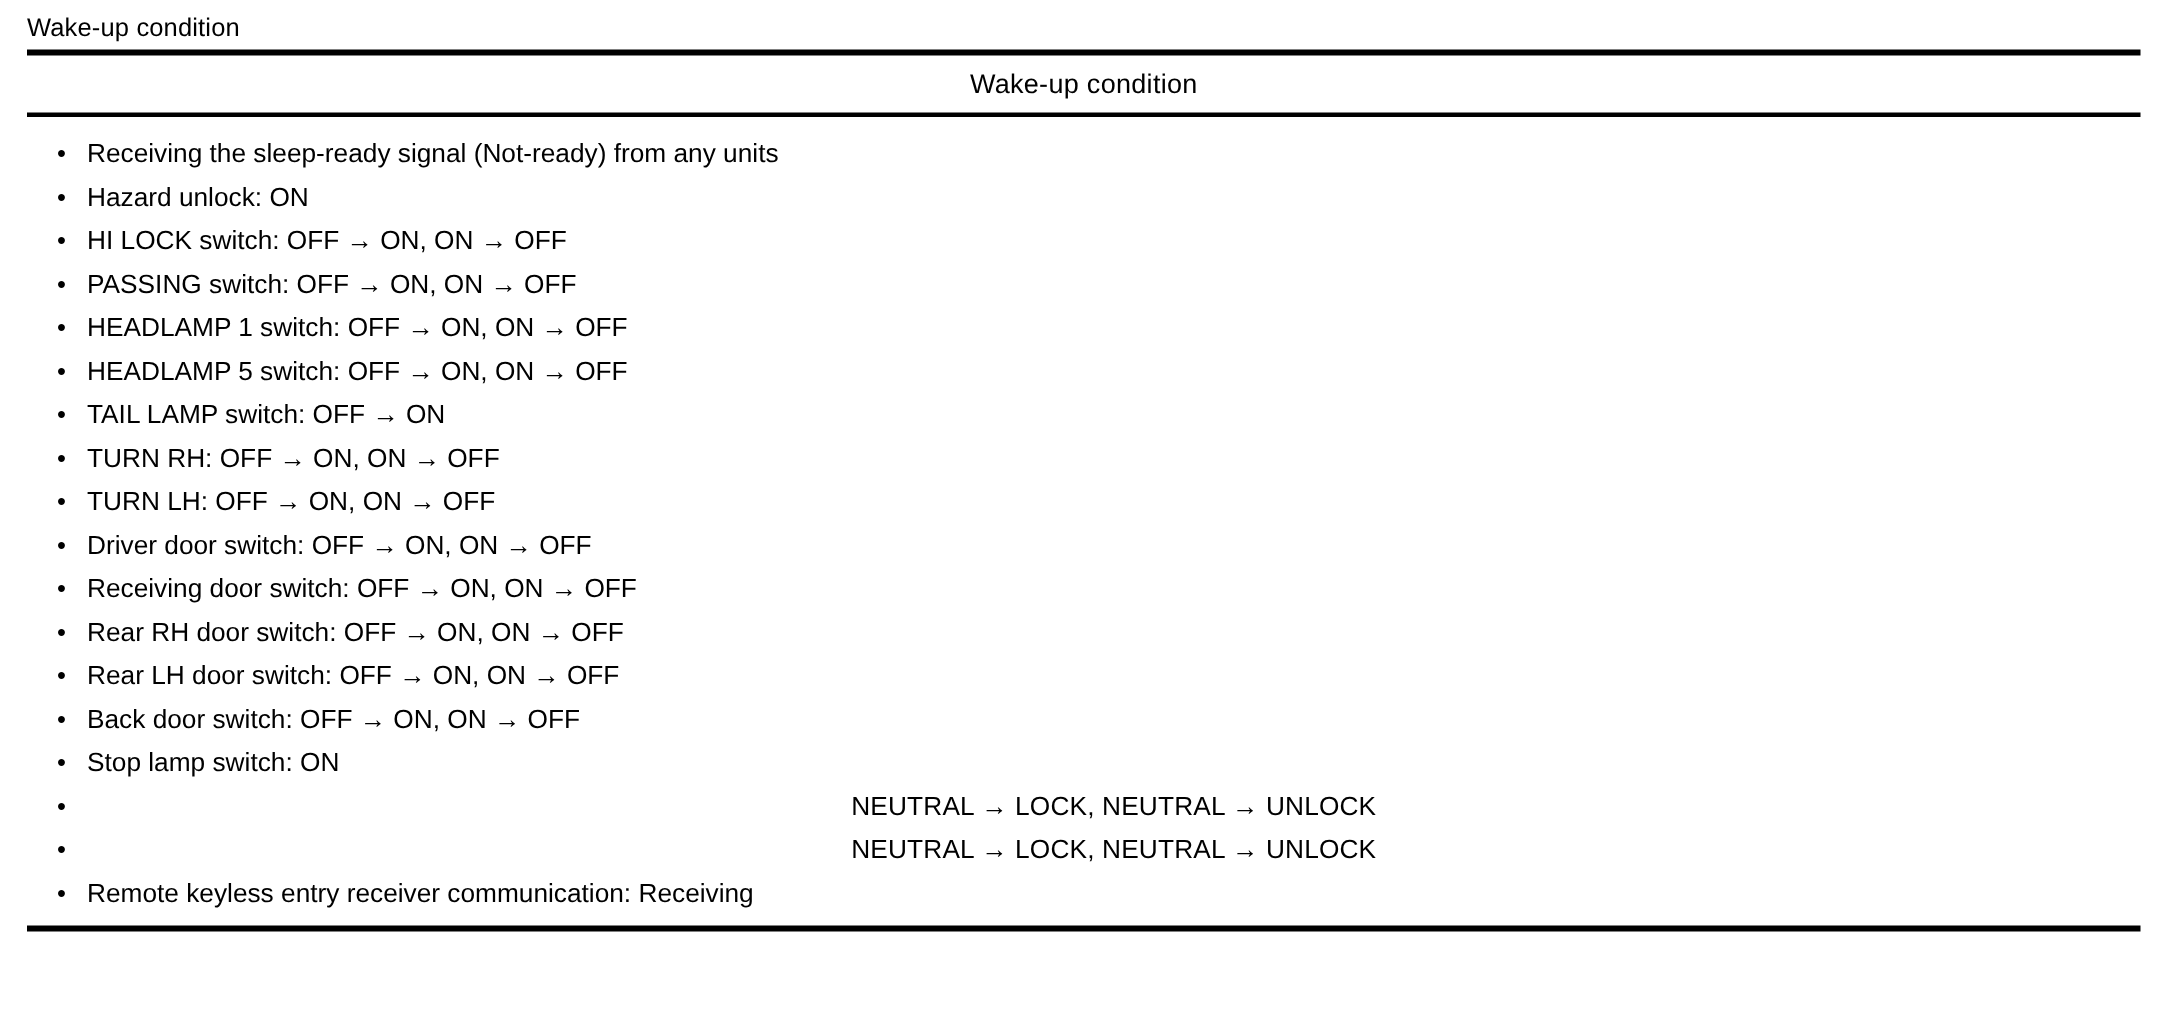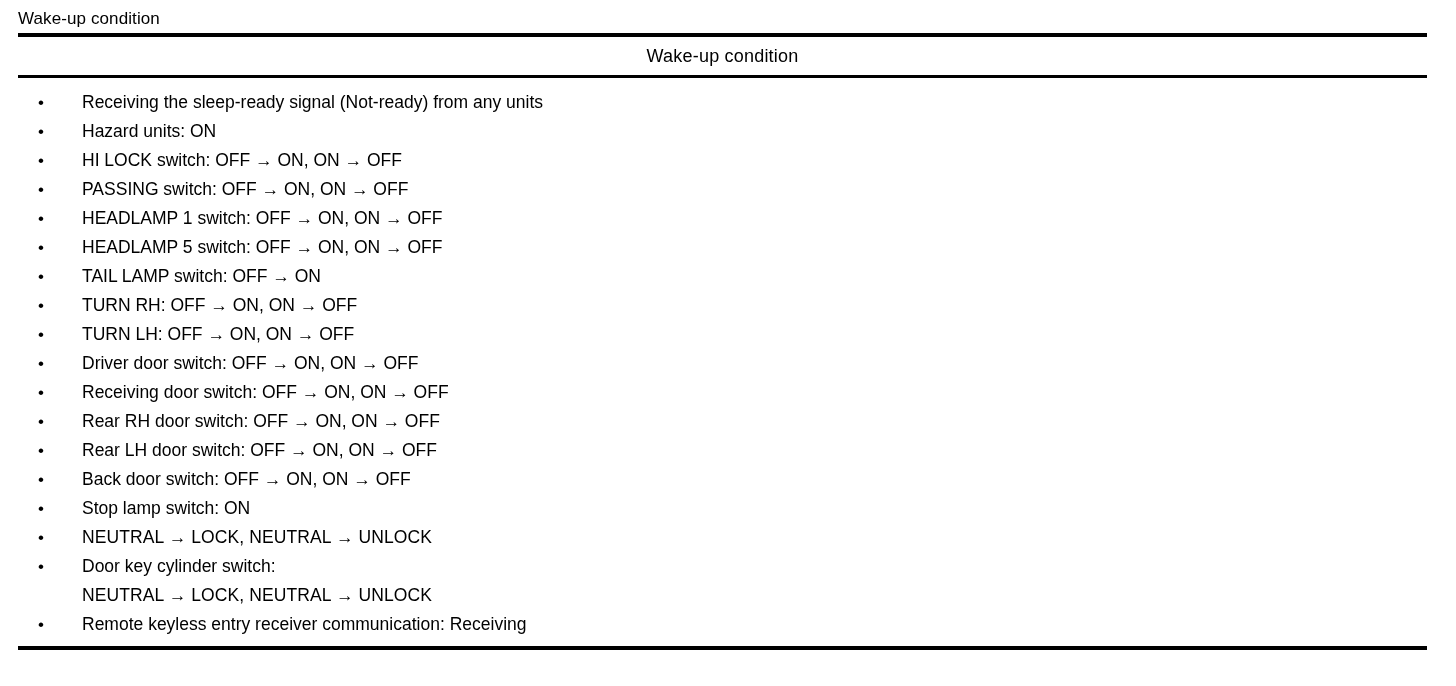--- a/index.html
+++ b/index.html
@@ -90,24 +90,24 @@
     left: 18px;
     top: 0;
     width: 10px;
     text-align: center;
     font-size: 17px;
     line-height: 29px;
   }
   .cond-line {
     display: block;
     white-space: nowrap;
-    margin-left: 24px;
   }
   .cond-line.cont {
     letter-spacing: 0.1px;
+    text-align: center;
   }
 
   .table-footer-rule {
     height: 4px;
     background: #000000;
     font-size: 0;
     line-height: 0;
   }
 </style>
 </head>
@@ -128,21 +128,21 @@
     <div class="rule-thin"></div>
 
     <div class="table-body">
       <ul class="cond-list" id="cond-list">
           <li class="cond-item">
             <span class="bullet">•</span>
             <span class="cond-line">Receiving the sleep-ready signal (Not-ready) from any units</span>
           </li>
           <li class="cond-item">
             <span class="bullet">•</span>
-            <span class="cond-line">Hazard units: ON</span>
+            <span class="cond-line">Hazard unlock: ON</span>
           </li>
           <li class="cond-item">
             <span class="bullet">•</span>
             <span class="cond-line">HI LOCK switch: OFF → ON, ON → OFF</span>
           </li>
           <li class="cond-item">
             <span class="bullet">•</span>
             <span class="cond-line">PASSING switch: OFF → ON, ON → OFF</span>
           </li>
           <li class="cond-item">
@@ -188,21 +188,20 @@
           <li class="cond-item">
             <span class="bullet">•</span>
             <span class="cond-line">Stop lamp switch: ON</span>
           </li>
           <li class="cond-item">
             <span class="bullet">•</span>
             <span class="cond-line cont">NEUTRAL → LOCK, NEUTRAL → UNLOCK</span>
           </li>
           <li class="cond-item">
             <span class="bullet">•</span>
-            <span class="cond-line">Door key cylinder switch:</span>
             <span class="cond-line cont">NEUTRAL → LOCK, NEUTRAL → UNLOCK</span>
           </li>
           <li class="cond-item">
             <span class="bullet">•</span>
             <span class="cond-line">Remote keyless entry receiver communication: Receiving</span>
           </li>
         </ul>
     </div>
 
     <div class="table-footer-rule"></div>

